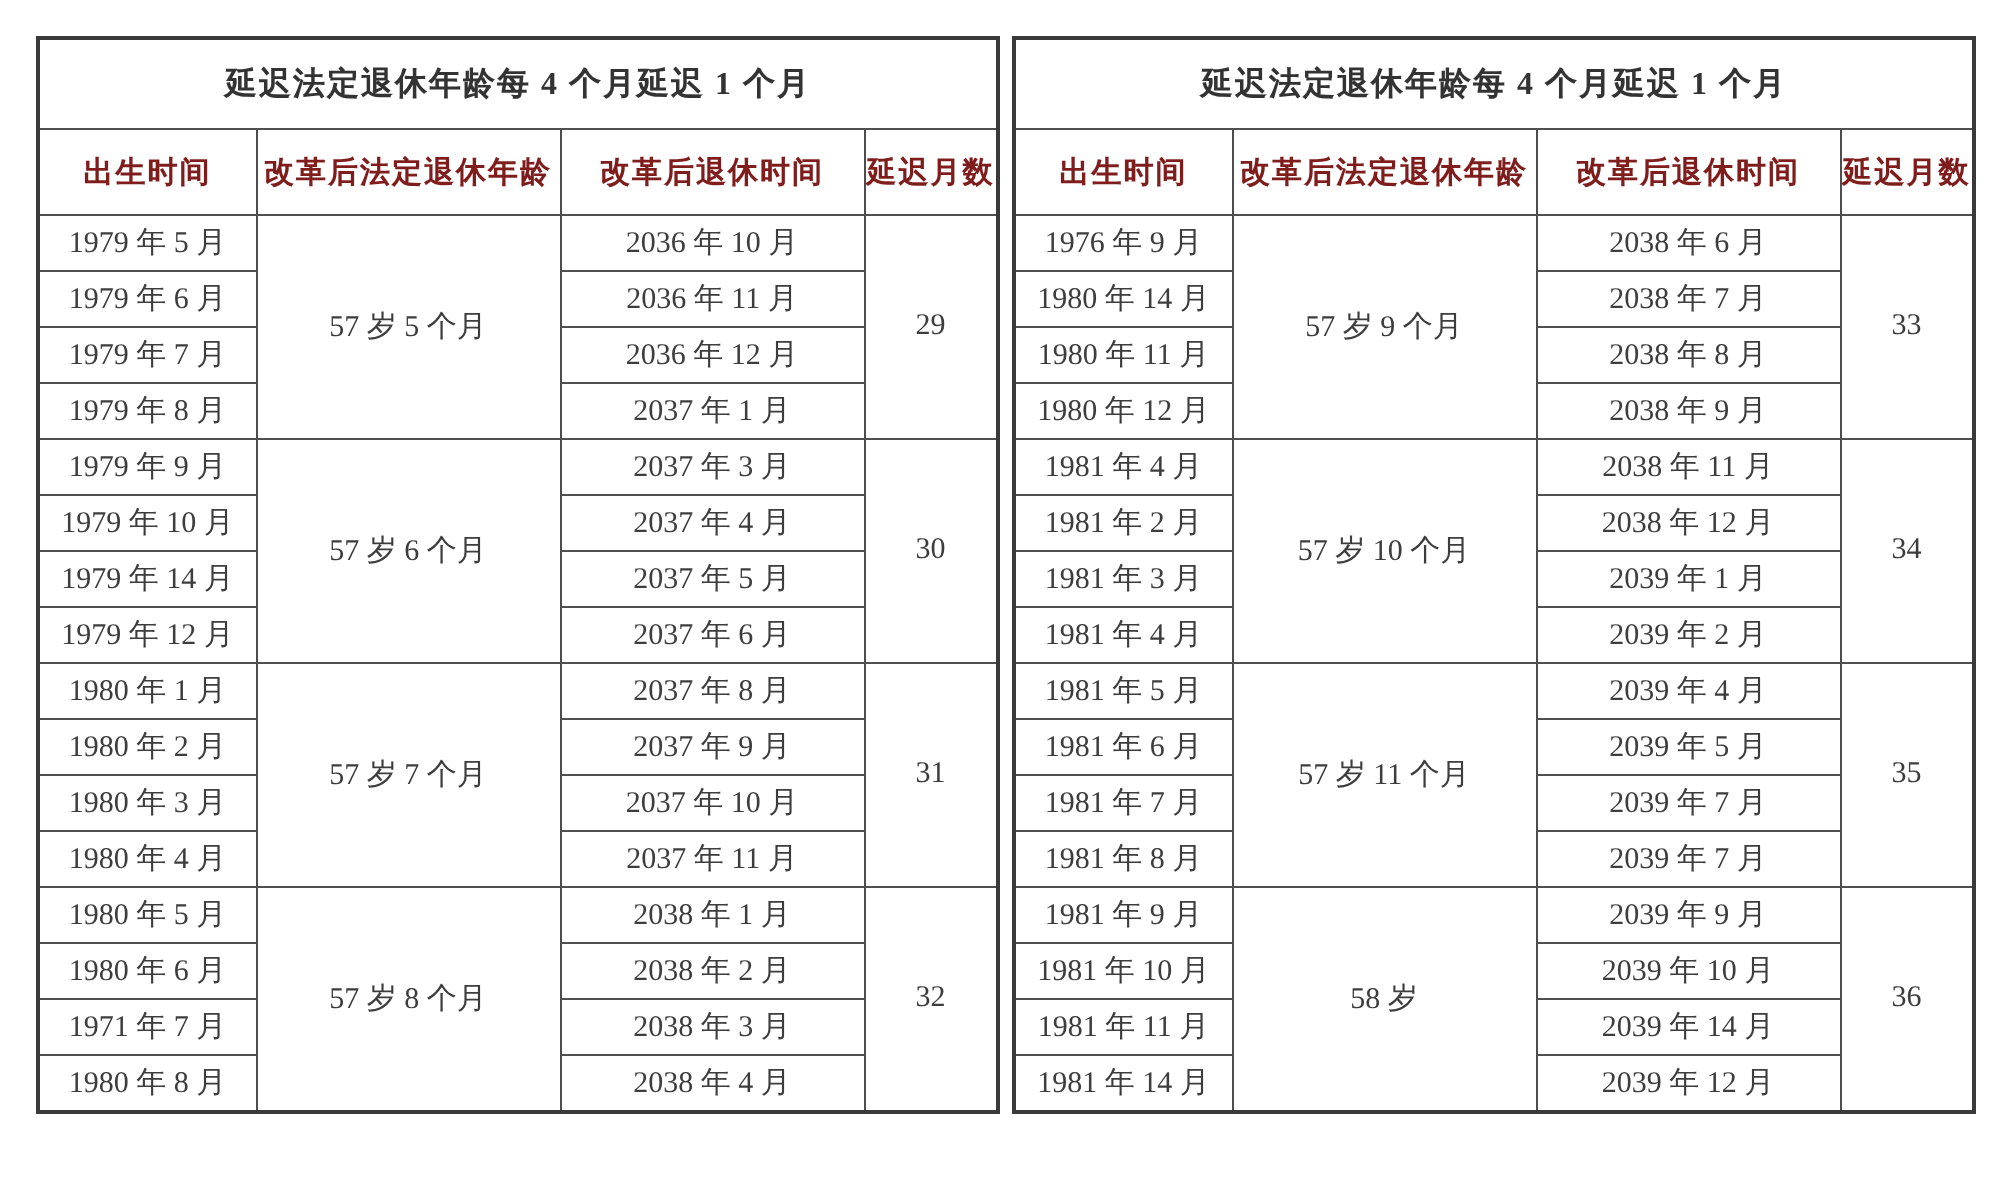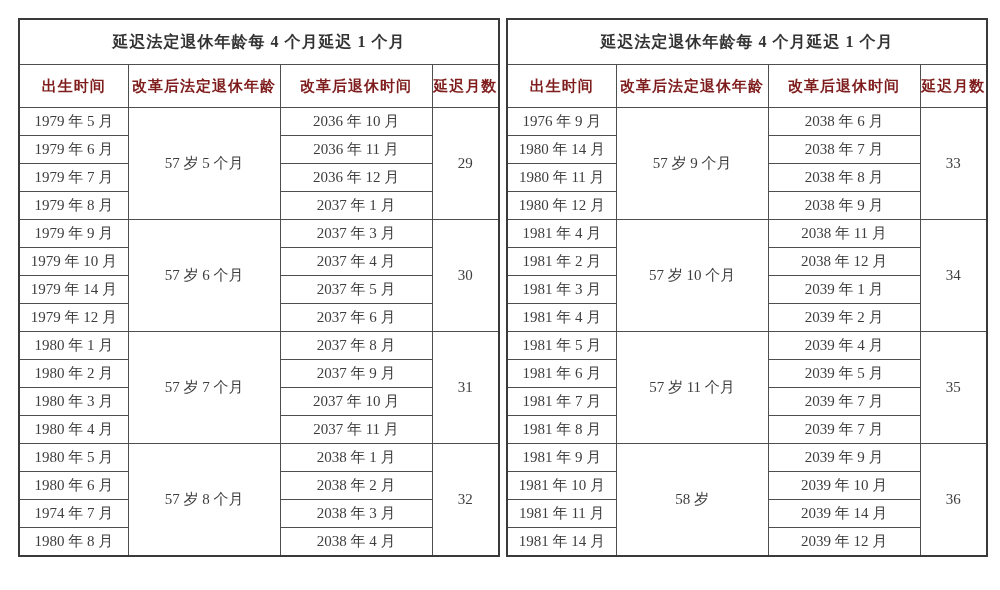--- a/index.html
+++ b/index.html
@@ -138,21 +138,21 @@
           <td>1980 年 5 月</td>
           <td rowspan="4">57 岁 8 个月</td>
           <td>2038 年 1 月</td>
           <td rowspan="4">32</td>
         </tr>
         <tr>
           <td>1980 年 6 月</td>
           <td>2038 年 2 月</td>
         </tr>
         <tr>
-          <td>1974 年 7 月</td>
+          <td>1971 年 7 月</td>
           <td>2038 年 3 月</td>
         </tr>
         <tr>
           <td>1980 年 8 月</td>
           <td>2038 年 4 月</td>
         </tr>
       </tbody>
     </table>
     <table class="rt">
       <colgroup>

